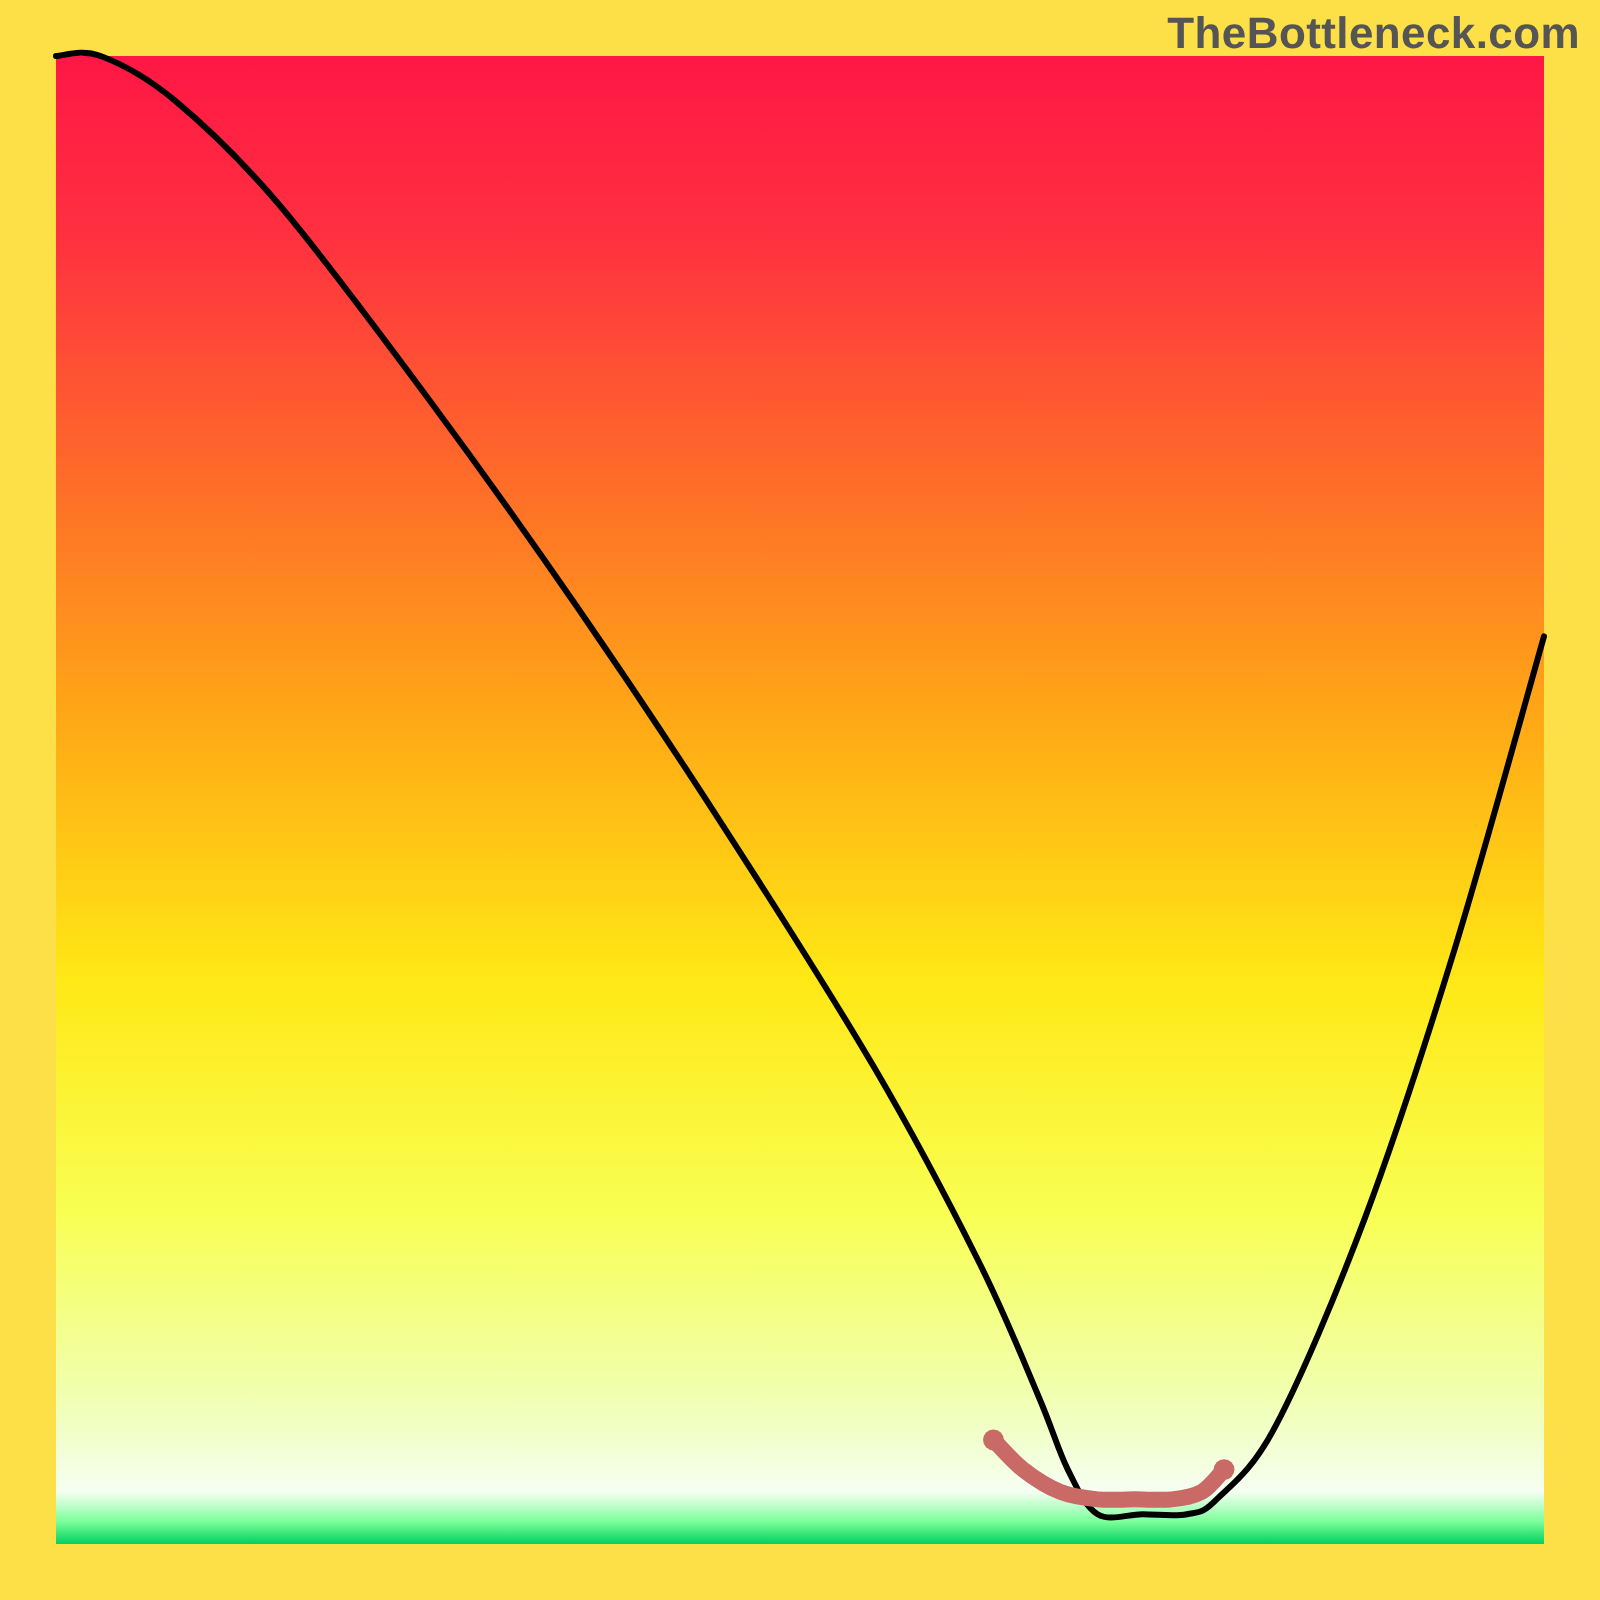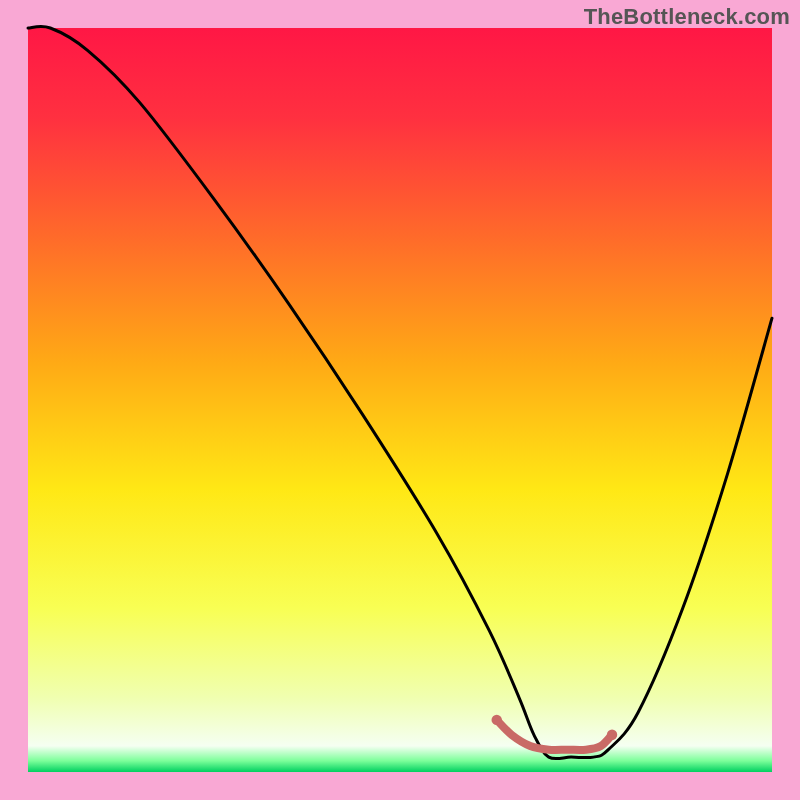--- a/index.html
+++ b/index.html
@@ -8,21 +8,21 @@
     width: 800px;
     height: 800px;
     background: #000;
     font-family: Arial, Helvetica, sans-serif;
     overflow: hidden;
   }
   .frame {
     position: relative;
     width: 800px;
     height: 800px;
-    background: #f9a8d4;
+    background: #fde047;
   }
   .watermark {
     position: absolute;
     top: 4px;
     right: 10px;
     color: #555;
     font-size: 22px;
     font-weight: bold;
     z-index: 10;
     letter-spacing: 0.2px;

